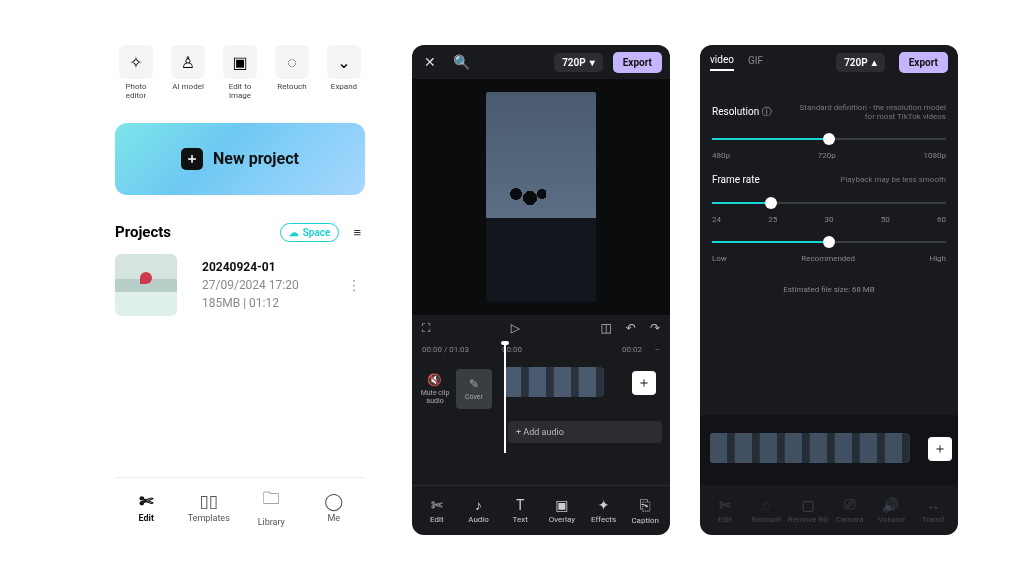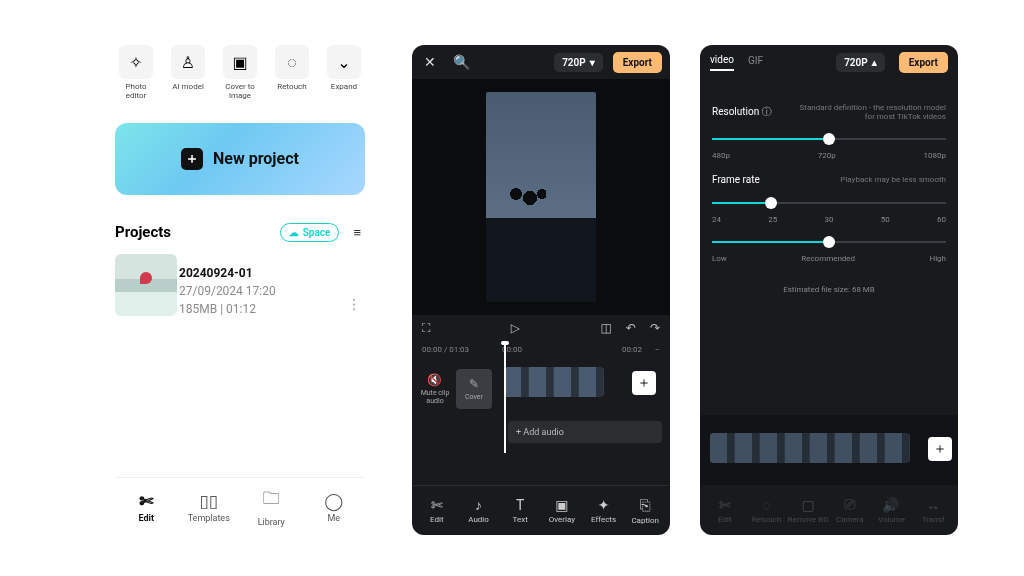--- a/index.html
+++ b/index.html
@@ -18,38 +18,38 @@
 .home-tool .lbl { font-size: 8px; color: #444; text-align: center; margin-top: 4px; line-height: 1.1; }
 
 .new-project { margin-top: 22px; width: 100%; height: 72px; border-radius: 12px; background: linear-gradient(135deg, #7de5e9 0%, #6ec9f2 40%, #a8d7ff 100%); display: flex; align-items: center; justify-content: center; gap: 10px; cursor: pointer; font-weight: 700; font-size: 16px; color: #111; }
 .new-project .plus { width: 22px; height: 22px; background: #111; color: #fff; border-radius: 5px; display: flex; align-items: center; justify-content: center; font-size: 14px; }
 
 .projects-head { display: flex; justify-content: space-between; align-items: center; margin-top: 28px; }
 .projects-head h3 { font-size: 15px; font-weight: 700; }
 .space-pill { display: flex; align-items: center; gap: 4px; border: 1px solid #1ad1cf; color: #1ad1cf; font-size: 10px; font-weight: 600; padding: 3px 8px; border-radius: 999px; cursor: pointer; }
 .sort-icon { font-size: 13px; color: #333; cursor: pointer; padding: 2px 4px; }
 
-.project-item { display: flex; gap: 2px; margin-top: 12px; align-items: flex-end; }
+.project-item { display: flex; gap: 25px; margin-top: 12px; align-items: center; }
 .project-item .thumb { width: 62px; height: 62px; background: linear-gradient(#d6e4e0 40%, #b7cfc8 40% 62%, #dfefe9 62%); border-radius: 6px; position: relative; }
 .project-item .thumb::after { content: ""; position: absolute; left: 40%; top: 30%; width: 12px; height: 12px; background: #d13a4d; border-radius: 50% 50% 50% 0; }
 .project-item .meta-title { font-size: 12px; font-weight: 700; color: #111; }
 .project-item .meta-sub { font-size: 12px; color: #8a8a8a; margin-top: 4px; }
 .project-item .dots { margin-left: auto; color: #999; font-size: 14px; cursor: pointer; padding: 4px; }
 
 .home-bottom { position: absolute; bottom: 0; left: 0; right: 0; height: 58px; border-top: 1px solid #eee; display: flex; }
 .home-bottom .nav { flex: 1; display: flex; flex-direction: column; align-items: center; justify-content: center; cursor: pointer; color: #555; }
 .home-bottom .nav.active { color: #111; font-weight: 700; }
 .home-bottom .nav .nicon { font-size: 17px; }
 .home-bottom .nav .nlbl { font-size: 9px; margin-top: 2px; }
 
 
 .ed-top { height: 34px; display: flex; align-items: center; gap: 10px; padding: 0 8px; }
 .ed-top .btn { cursor: pointer; font-size: 14px; color: #dcdcdc; padding: 4px; }
 .res-pill { margin-left: auto; background: #2b2d31; color: #fff; font-size: 10px; font-weight: 600; padding: 4px 8px; border-radius: 5px; cursor: pointer; display: flex; align-items: center; gap: 4px; }
-.export-pill { background: #fdba74; color: #111; font-size: 10px; font-weight: 700; padding: 5px 10px; border-radius: 5px; cursor: pointer; }
+.export-pill { background: #c4b5fd; color: #111; font-size: 10px; font-weight: 700; padding: 5px 10px; border-radius: 5px; cursor: pointer; }
 
 .ed-preview { height: 236px; background: #0b0c0e; display: flex; align-items: center; justify-content: center; }
 .ed-preview .frame { width: 110px; height: 210px; background: linear-gradient(#4a5b6f 0%, #5b6e84 60%, #11161c 60%); border-radius: 2px; position: relative; }
 .ed-preview .frame::after { content: ""; position: absolute; left: 18px; top: 96px; width: 42px; height: 24px; background: radial-gradient(circle at 12px 6px, #0b0c0e 6px, transparent 6px), radial-gradient(circle at 26px 10px, #0b0c0e 7px, transparent 7px), radial-gradient(circle at 38px 6px, #0b0c0e 5px, transparent 5px); }
 
 .ed-controls { height: 26px; display: flex; align-items: center; justify-content: space-between; padding: 0 10px; color: #bcbcbc; font-size: 12px; }
 .ed-controls .grp { display: flex; align-items: center; gap: 14px; }
 .ed-controls span { cursor: pointer; }
 
 .ed-timebar { height: 16px; display: flex; align-items: center; padding: 0 10px; font-size: 8px; color: #888; }
@@ -113,21 +113,21 @@
     <div class="home-tool">
         <div class="tile">
           <span>♙</span>
         </div>
         <div class="lbl">AI model</div>
       </div>
     <div class="home-tool">
         <div class="tile">
           <span>▣</span>
         </div>
-        <div class="lbl">Cover to image</div>
+        <div class="lbl">Edit to image</div>
       </div>
     <div class="home-tool">
         <div class="tile">
           <span>◌</span>
         </div>
         <div class="lbl">Retouch</div>
       </div>
     <div class="home-tool">
         <div class="tile">
           <span>⌄</span>

